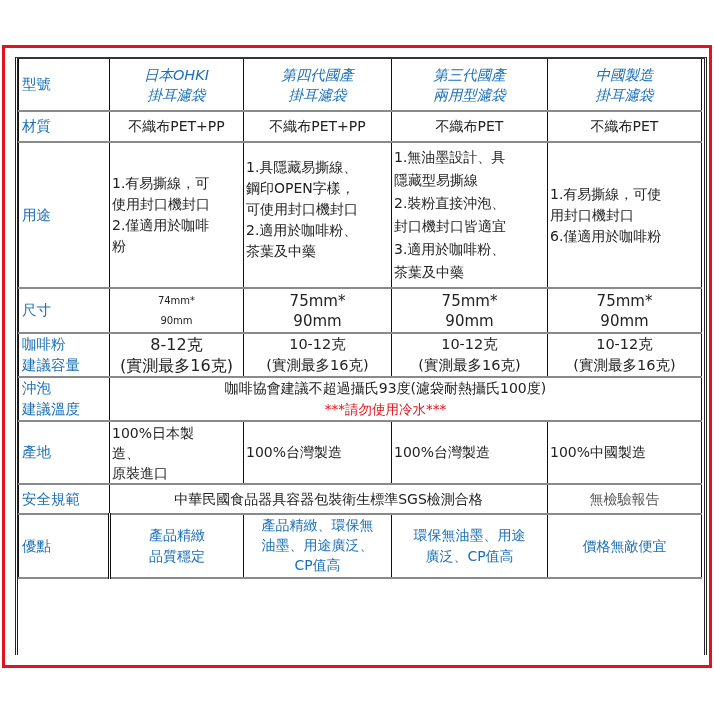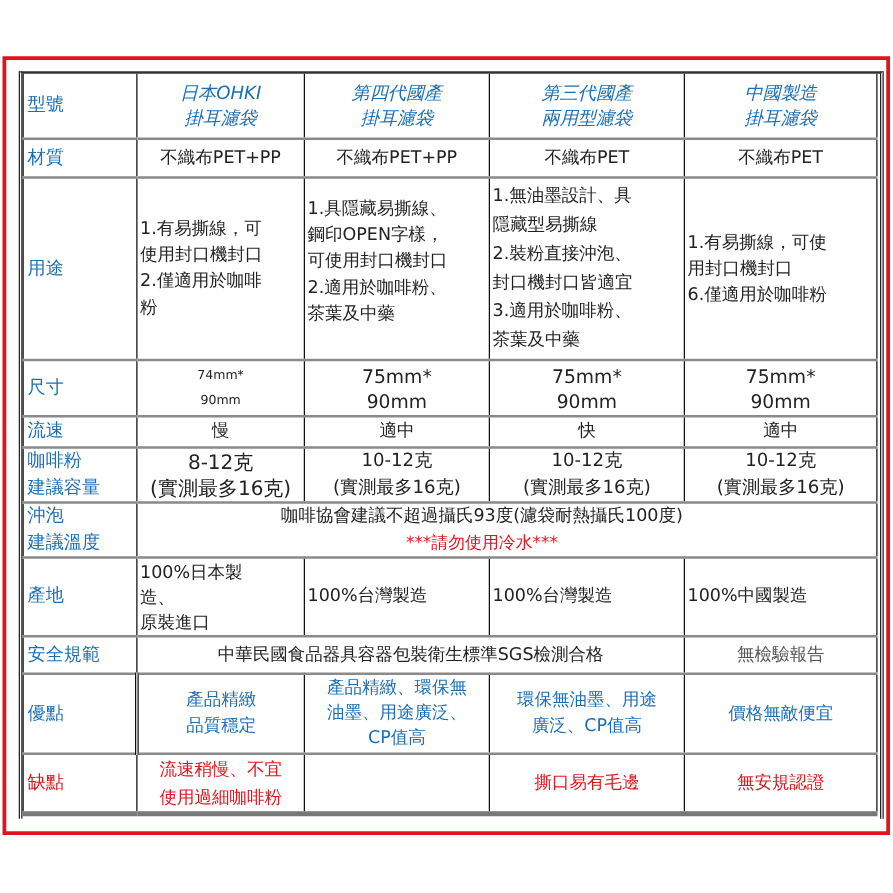--- a/index.html
+++ b/index.html
@@ -112,27 +112,20 @@
     <td class="c" style="font-size:15px;line-height:20px">
       <span class="line">75mm*</span>
       <span class="line">90mm</span>
     </td>
     <td class="c" style="font-size:15px;line-height:20px">
       <span class="line">75mm*</span>
       <span class="line">90mm</span>
     </td>
   </tr>
 
-  <tr style="height:25px">
-    <td class="label">流速</td>
-    <td class="c">慢</td>
-    <td class="c">適中</td>
-    <td class="c">快</td>
-    <td class="c">適中</td>
-  </tr>
 
   <tr style="height:35px">
     <td class="label" style="line-height:21px">
       <span class="line">咖啡粉</span>
       <span class="line">建議容量</span>
     </td>
     <td class="c" style="font-size:16px;line-height:21px;padding:0">
       <span class="line">8-12克</span>
       <span class="line">(實測最多16克)</span>
     </td>
@@ -192,29 +185,15 @@
     </td>
     <td class="c blue" style="line-height:21px">
       <span class="line">環保無油墨、用途</span>
       <span class="line">廣泛、CP值高</span>
     </td>
     <td class="c blue">
       <span class="line">價格無敵便宜</span>
     </td>
   </tr>
 
-  <tr class="last" style="height:48px">
-    <td class="label red">缺點</td>
-    <td class="c red" style="line-height:22px">
-      <span class="line">流速稍慢、不宜</span>
-      <span class="line">使用過細咖啡粉</span>
-    </td>
-    <td class="c red"></td>
-    <td class="c red">
-      <span class="line">撕口易有毛邊</span>
-    </td>
-    <td class="c red">
-      <span class="line">無安規認證</span>
-    </td>
-  </tr>
 </tbody>
     </table>
 </div>
 
 </body></html>

